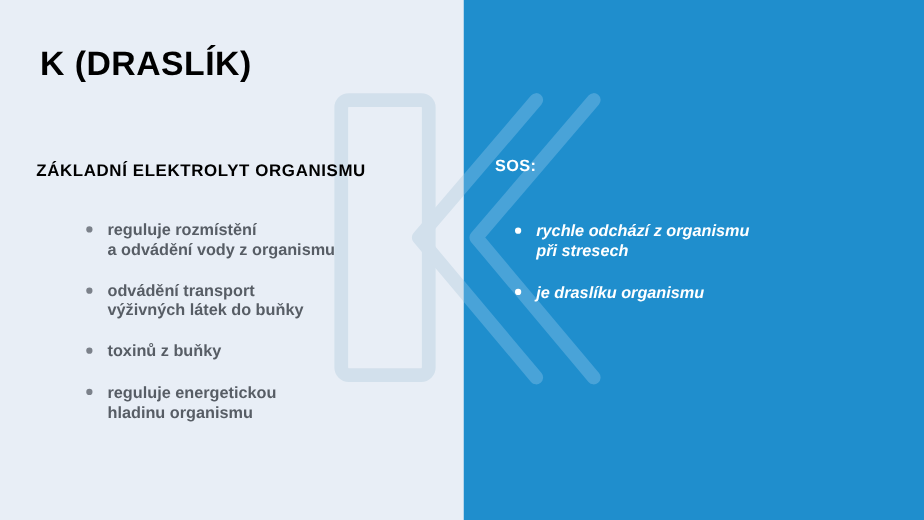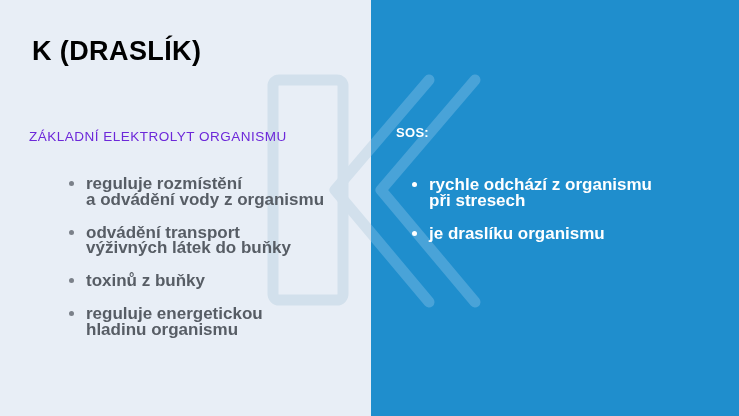--- a/index.html
+++ b/index.html
@@ -52,23 +52,23 @@
     font-weight: bold;
     letter-spacing: 0.4px;
     color: #000000;
     white-space: nowrap;
   }
   .subtitle {
     position: absolute;
     left: 29px;
     top: 129px;
     font-size: 13.5px;
-    font-weight: normal;
+    font-weight: bold;
     letter-spacing: 0.5px;
-    color: #6d28d9;
+    color: #000000;
     white-space: nowrap;
   }
   .sos-label {
     position: absolute;
     left: 396px;
     top: 125px;
     font-size: 13px;
     font-weight: bold;
     letter-spacing: 0.3px;
     color: #ffffff;
@@ -76,21 +76,21 @@
   }
   ul.bullets {
     position: absolute;
     margin: 0;
     padding: 0;
     list-style: none;
   }
   ul.bullets li {
     position: relative;
     padding-left: 18px;
-    font-size: 17px;
+    font-size: 13px;
     font-weight: bold;
     line-height: 15.5px;
   }
   ul.bullets li .dot {
     position: absolute;
     left: 1px;
     top: 5px;
     width: 5px;
     height: 5px;
     border-radius: 50%;
@@ -114,20 +114,21 @@
   }
 
   
   .list-right {
     left: 411px;
     top: 177px;
   }
   .list-right li {
     color: #ffffff;
     margin-bottom: 17.5px;
+    font-style: italic;
   }
   .list-right li .dot {
     background: #ffffff;
   }
 </style>
 </head>
 <body>
 
 <div class="slide">
 

